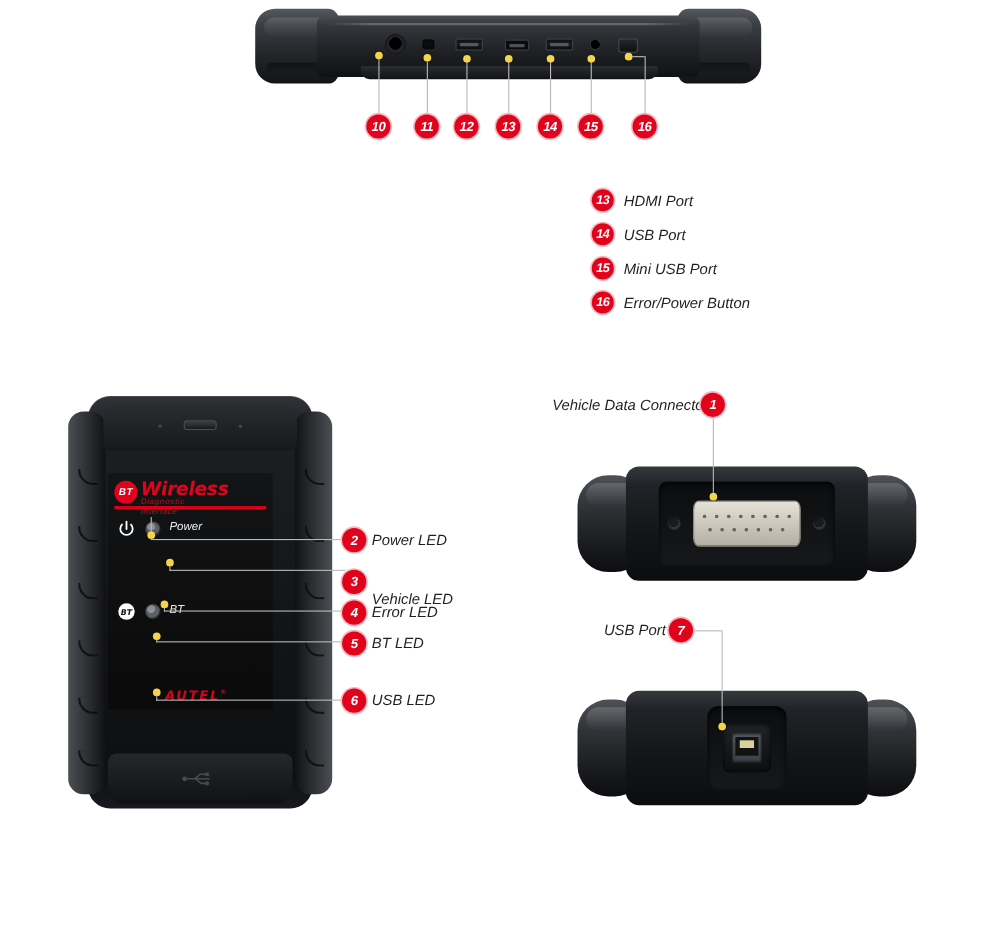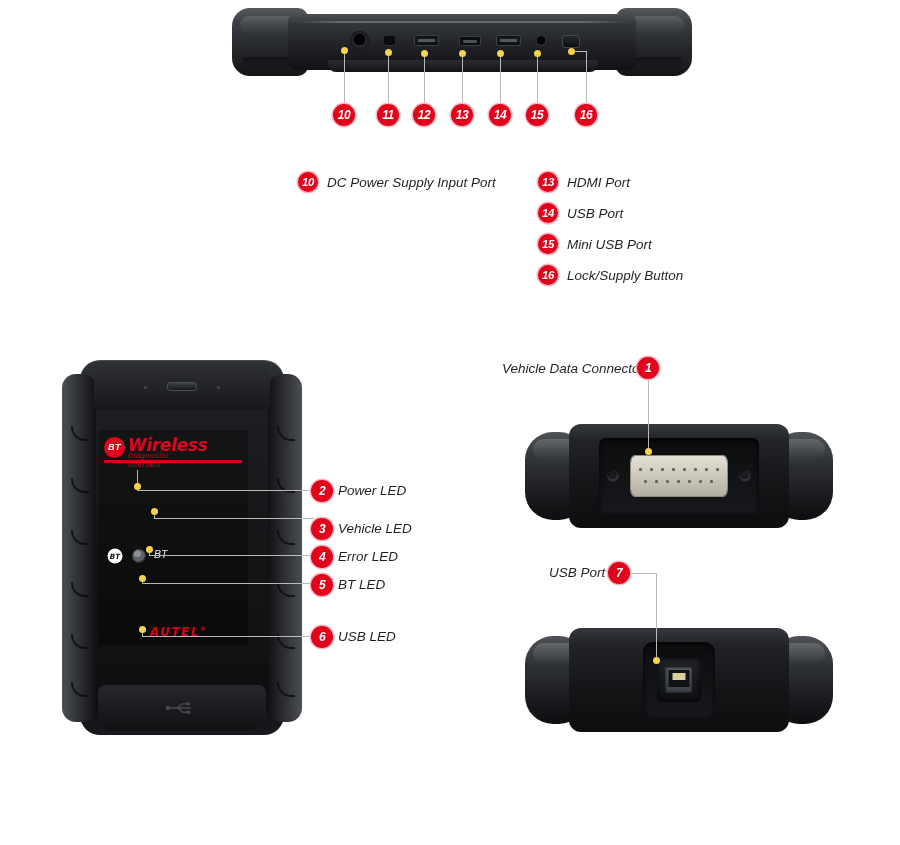--- a/index.html
+++ b/index.html
@@ -270,37 +270,34 @@
   <div class="dot" style="left:534px;top:50px;"></div>
   <div class="lead-v" style="left:537px;top:55px;height:49px;"></div>
   <div class="badge" style="left:526px;top:104px;">15</div>
 
   <div class="dot" style="left:568px;top:48px;"></div>
   <div class="lead-h" style="left:571px;top:51px;width:15px;"></div>
   <div class="lead-v" style="left:586px;top:51px;height:53px;"></div>
   <div class="badge" style="left:575px;top:104px;">16</div>
 
   <div class="abs" style="left:298px;top:172px;">
-    <div class="legend-row">
-      <span class="legend-badge">10</span><span class="legend-txt">DC Power Supply Input Port</span>
-    </div>
   </div>
 
   <div class="abs" style="left:538px;top:172px;">
     <div class="legend-row">
       <span class="legend-badge">13</span><span class="legend-txt">HDMI Port</span>
     </div>
     <div class="legend-row">
       <span class="legend-badge">14</span><span class="legend-txt">USB Port</span>
     </div>
     <div class="legend-row">
       <span class="legend-badge">15</span><span class="legend-txt">Mini USB Port</span>
     </div>
     <div class="legend-row">
-      <span class="legend-badge">16</span><span class="legend-txt">Lock/Supply Button</span>
+      <span class="legend-badge">16</span><span class="legend-txt">Error/Power Button</span>
     </div>
   </div>
 
   <div class="abs" id="vci">
     <div class="vci-shell"></div>
 
     <div class="vci-bump l">
       <div class="ridge" style="left:9px;top:52px;"></div>
       <div class="ridge" style="left:9px;top:104px;"></div>
       <div class="ridge" style="left:9px;top:156px;"></div>
@@ -324,20 +321,28 @@
     </div>
 
     <div class="plate">
       <div class="wl-row">
         <span class="bt-chip">BT</span>
         <span class="wl-txt">Wireless</span>
         <span class="wl-sub">Diagnostic Interface</span>
       </div>
       <div class="red-bar"></div>
 
+      <div class="led-row" style="top:40px;">
+        <svg class="led-ic" viewBox="0 0 24 24">
+          <path d="M12 3 V12" stroke="#fff" stroke-width="2.2" stroke-linecap="round" fill="none"></path>
+          <path d="M6.5 6.5 a7.5 7.5 0 1 0 11 0" stroke="#fff" stroke-width="2.2" fill="none" stroke-linecap="round"></path>
+        </svg>
+        <span class="led-lamp"></span>
+        <span class="led-lab">Power</span>
+      </div>
 
 
 
       <div class="led-row" style="top:115px;">
         <svg class="led-ic" viewBox="0 0 24 24">
           <circle cx="12" cy="12" r="10" fill="#fff"></circle>
           <text x="12" y="15.6" font-family="DejaVu Sans, sans-serif" font-size="9.5" font-weight="bold" fill="#111" text-anchor="middle">BT</text>
         </svg>
         <span class="led-lamp"></span>
         <span class="led-lab">BT</span>
@@ -364,21 +369,21 @@
   <div class="dot" style="left:134px;top:483px;"></div>
   <div class="lead-v" style="left:137px;top:470px;height:16px;"></div>
   <div class="lead-h" style="left:137px;top:490px;width:177px;"></div>
   <div class="badge" style="left:311px;top:480px;">2</div>
   <div class="abs" style="left:338px;top:483px;font-size:13.5px;">Power LED</div>
 
   <div class="dot" style="left:151px;top:508px;"></div>
   <div class="lead-h" style="left:154px;top:518px;width:160px;"></div>
   <div class="lead-v" style="left:154px;top:511px;height:8px;"></div>
   <div class="badge" style="left:311px;top:518px;">3</div>
-  <div class="abs" style="left:338px;top:521px;font-size:13.5px;">Vehicle LED</div>
+  <div class="abs" style="left:338px;top:537px;font-size:13.5px;">Vehicle LED</div>
 
   <div class="dot" style="left:146px;top:546px;"></div>
   <div class="lead-h" style="left:149px;top:555px;width:165px;"></div>
   <div class="lead-v" style="left:149px;top:549px;height:7px;"></div>
   <div class="badge" style="left:311px;top:546px;">4</div>
   <div class="abs" style="left:338px;top:549px;font-size:13.5px;">Error LED</div>
 
   <div class="dot" style="left:139px;top:575px;"></div>
   <div class="lead-h" style="left:142px;top:583px;width:172px;"></div>
   <div class="lead-v" style="left:142px;top:578px;height:6px;"></div>

